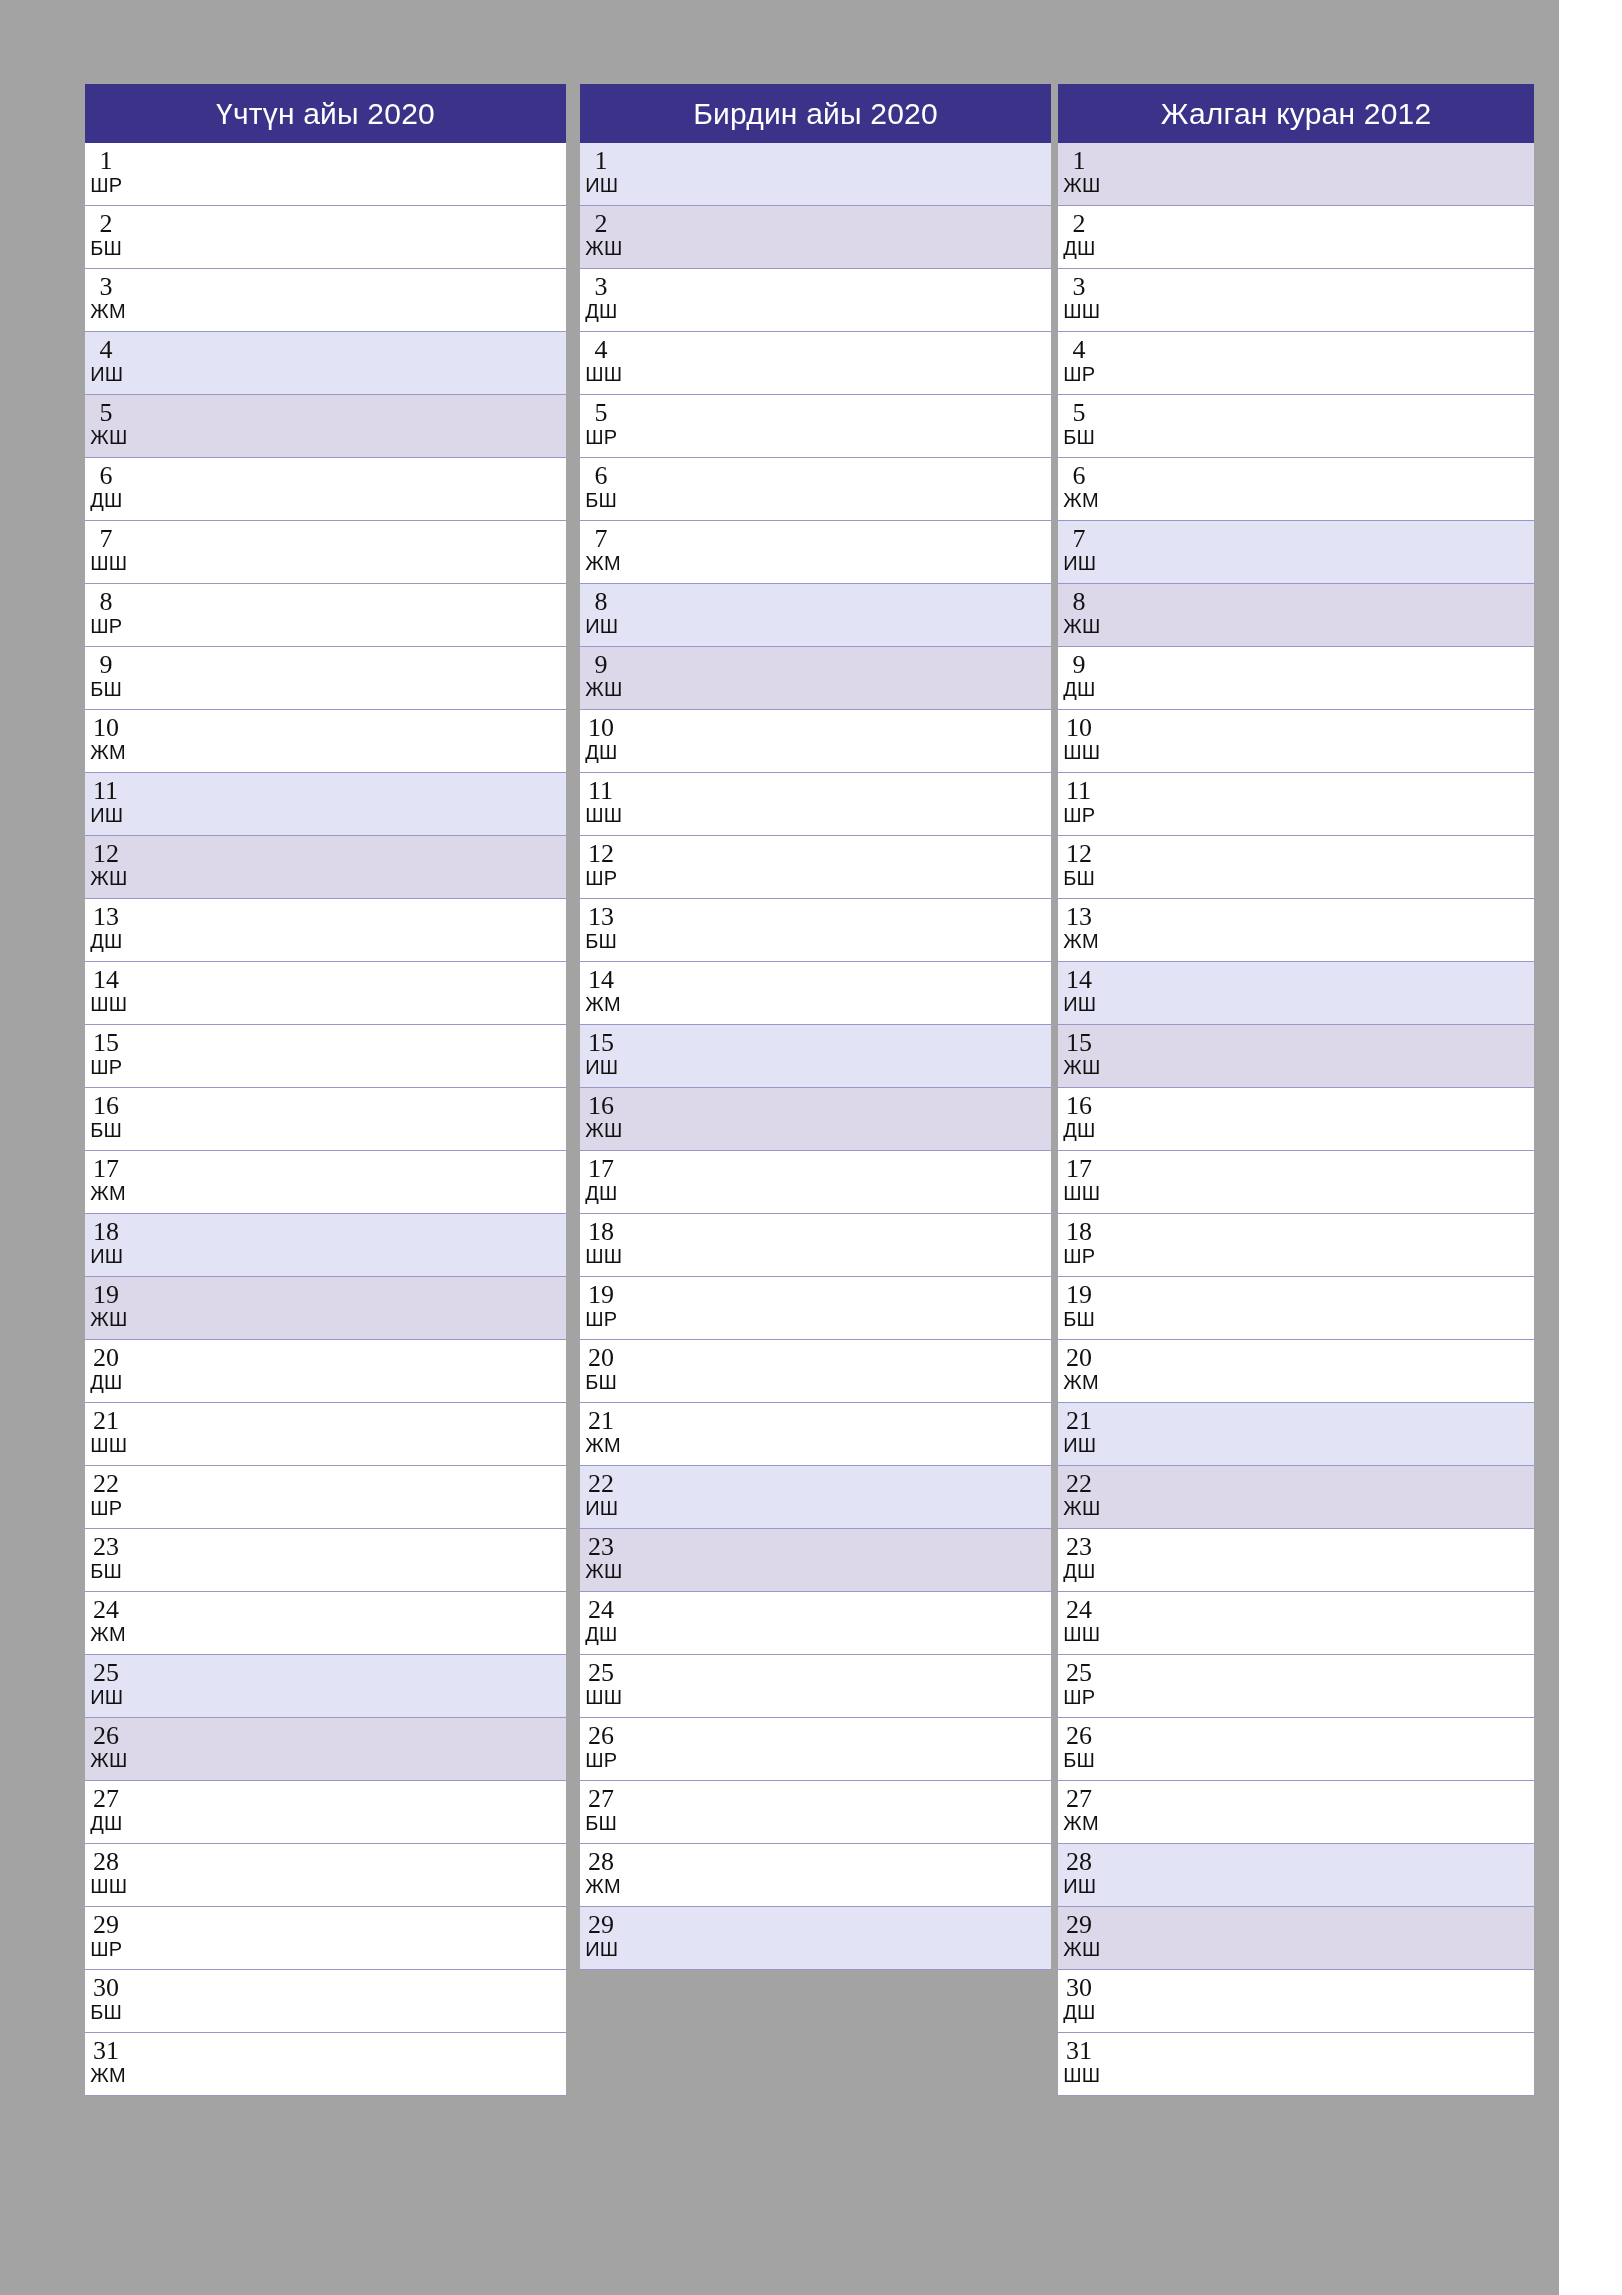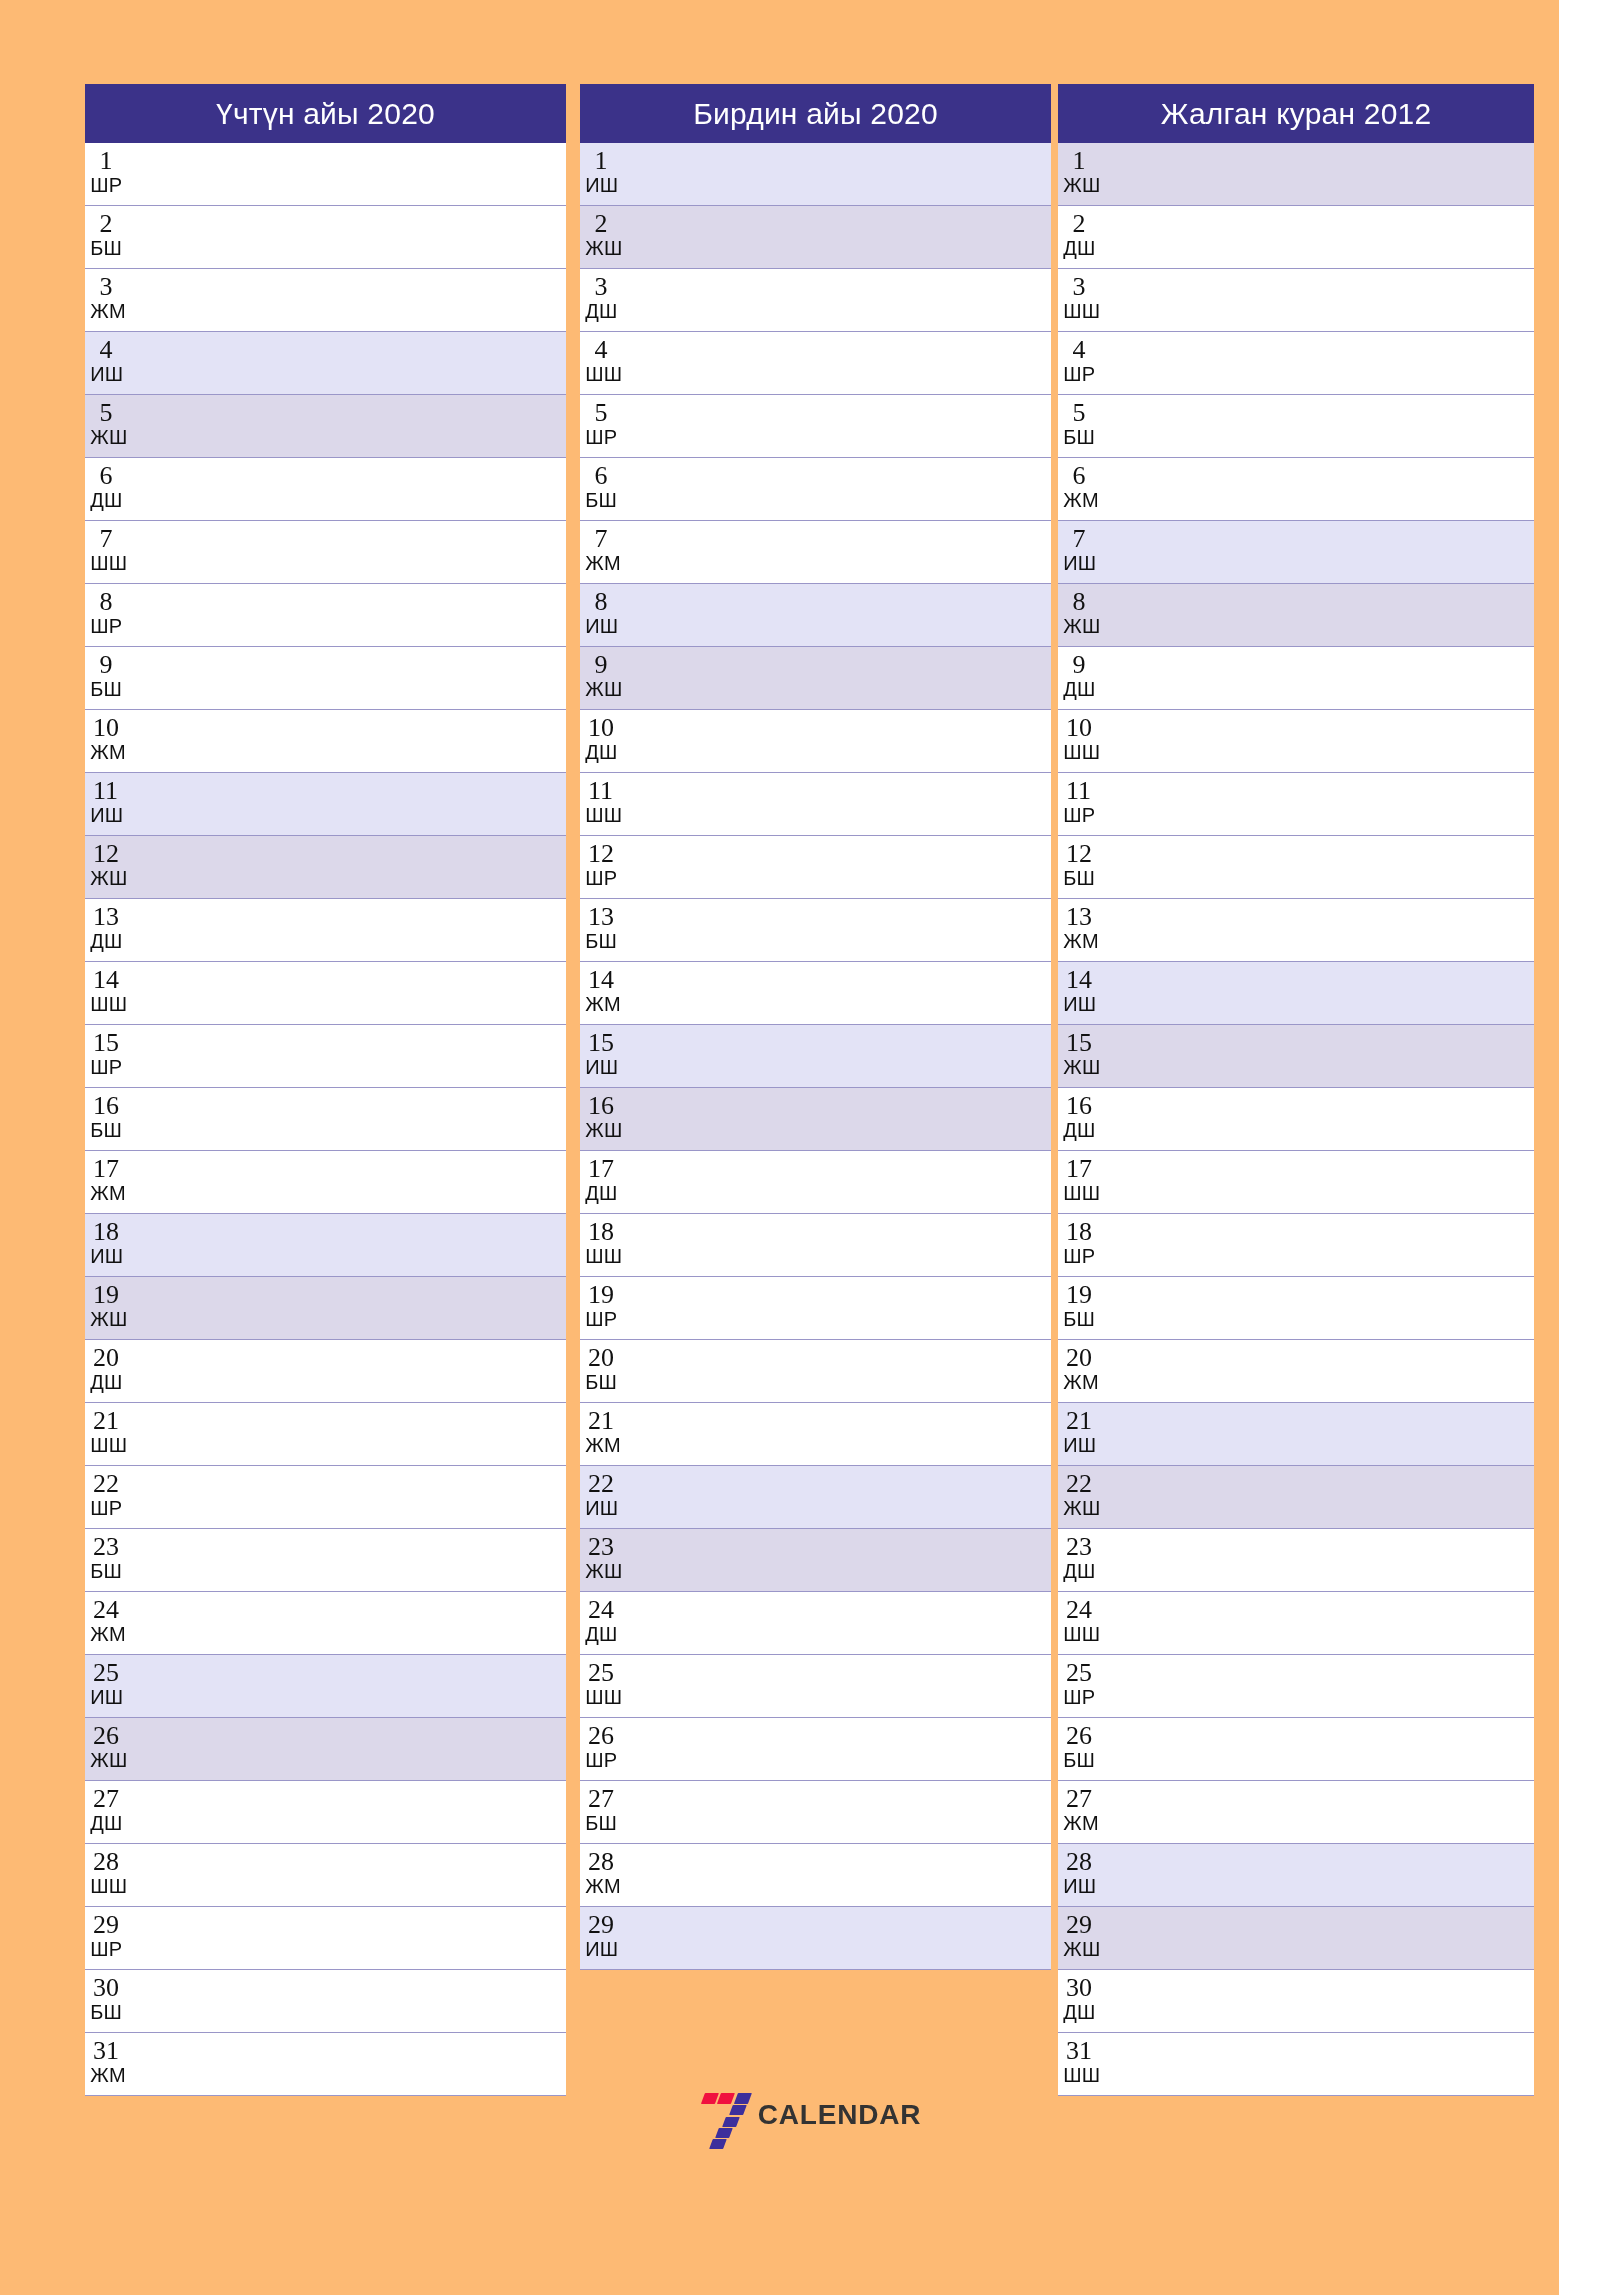--- a/index.html
+++ b/index.html
@@ -16,21 +16,21 @@
     font-family: "Liberation Sans", "DejaVu Sans", sans-serif;
     -webkit-font-smoothing: antialiased;
   }
 
   
   #page {
     position: absolute;
     inset: 0;
     width: 1559px;
     height: 2295px;
-    background: #fdba74;
+    background: #a3a3a3;
   }
 
   
   .columns {
     position: absolute;
     left: 85px;
     top: 84px;
     width: 1449px;
     height: 2159px;
     display: flex;
@@ -526,27 +526,15 @@
           </div>
           <div class="day-row wide">
             <span class="day-num">31</span>
             <span class="day-dow">ШШ</span>
           </div>
         </div>
     </div>
 
   </div>
 
-  <div class="logo-wrap">
-    <span class="logo-mark">
-      <i class="lm-t1"></i>
-        <i class="lm-t2"></i>
-        <i class="lm-t3"></i>
-      <i class="lm-d1"></i>
-        <i class="lm-d2"></i>
-        <i class="lm-d3"></i>
-        <i class="lm-d4"></i>
-    </span>
-    <span class="logo-text">CALENDAR</span>
-  </div>
 
 </div>
 
 
 </body></html>

